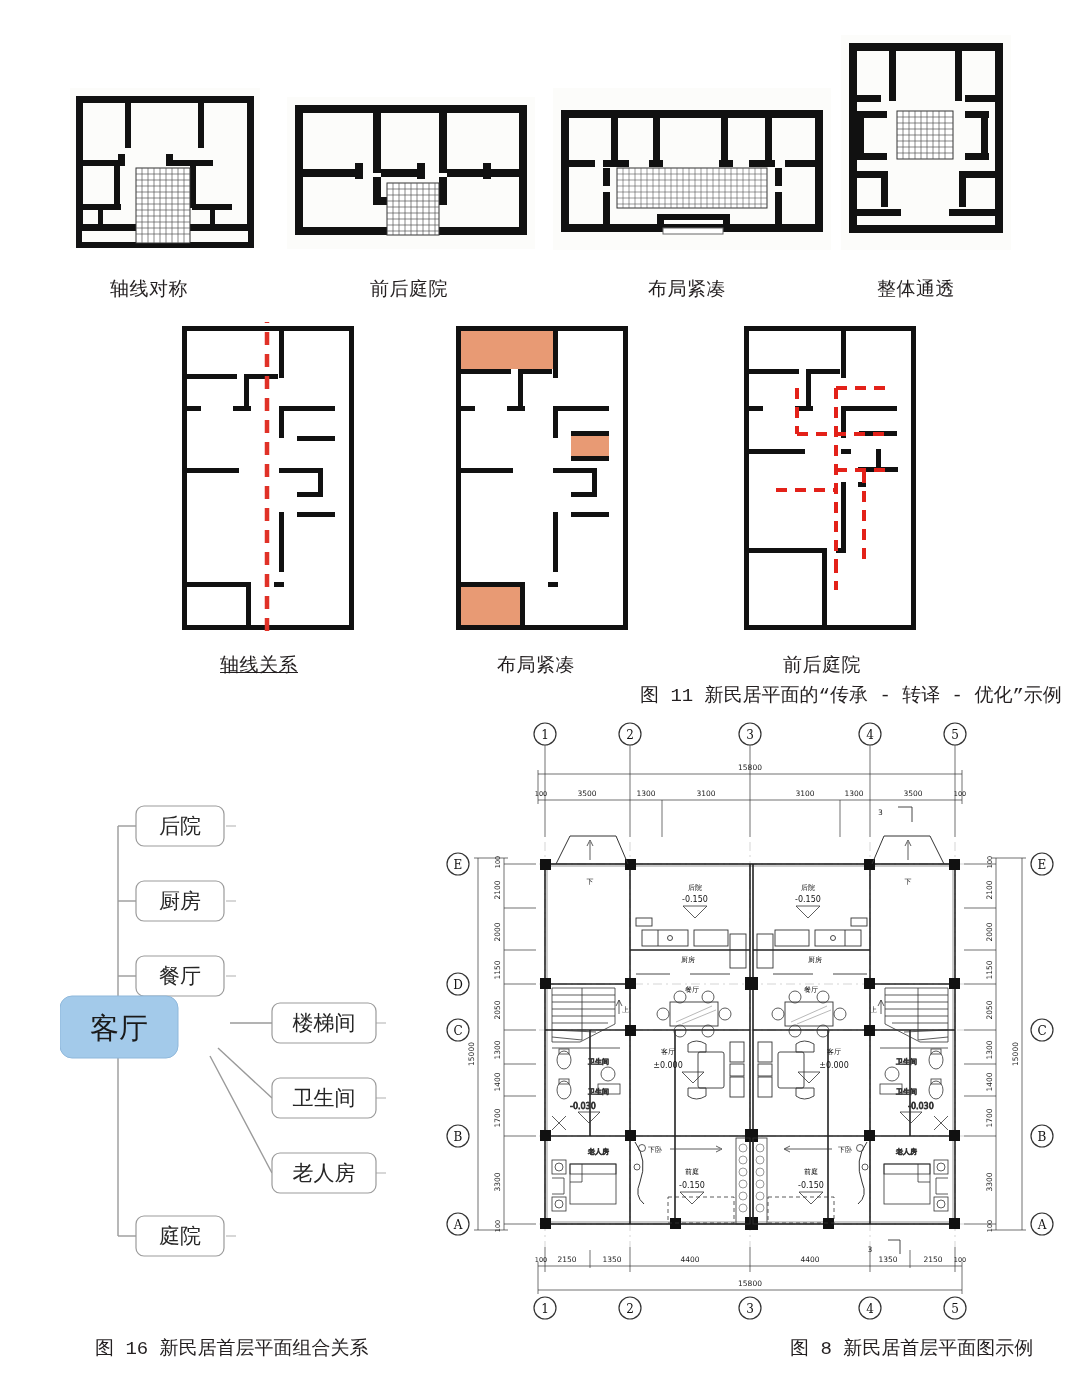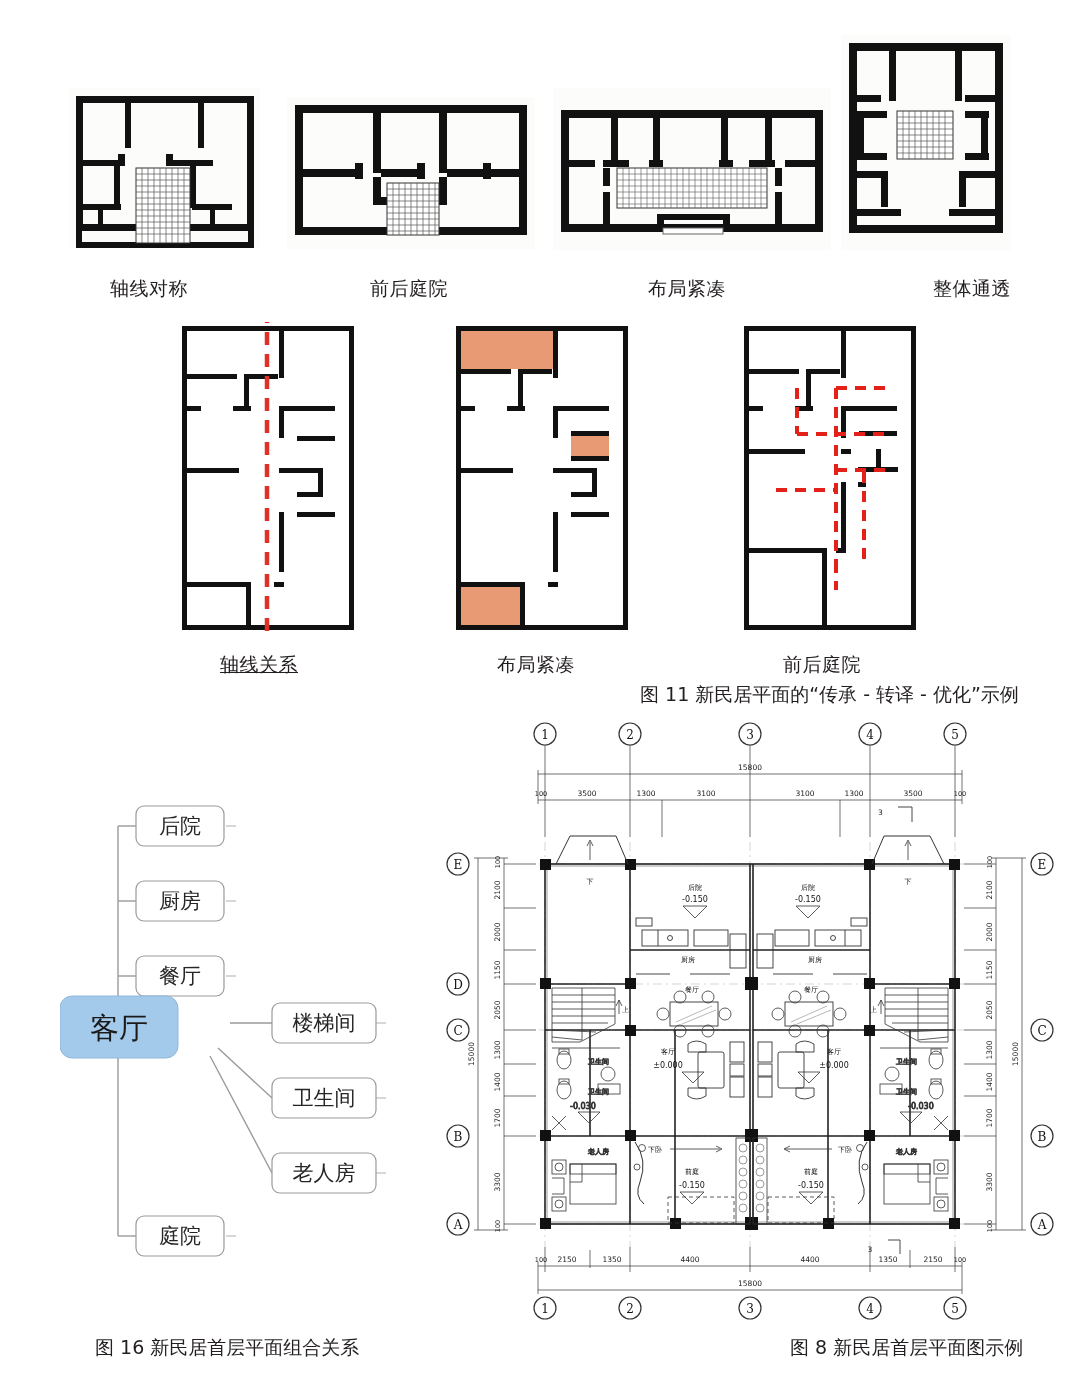--- a/index.html
+++ b/index.html
@@ -22,20 +22,21 @@
     font-size: 19px;
     color: #231f20;
     letter-spacing: .5px;
     white-space: nowrap;
   }
   .fig-caption {
     position: absolute;
     font-size: 19px;
     color: #231f20;
     white-space: nowrap;
+    font-family: Liberation Mono, monospace;
   }
 
   
   .plan-thumb {
     position: absolute;
     background: #fdfdfb;
   }
   .plan-thumb svg, .plan2 svg { display: block; }
 
   
@@ -291,21 +292,21 @@
           <line x1="74" y1="76" x2="74" y2="124"></line>
             <line x1="80" y1="76" x2="80" y2="124"></line>
           <line x1="86" y1="76" x2="86" y2="124"></line>
             <line x1="92" y1="76" x2="92" y2="124"></line>
           <line x1="98" y1="76" x2="98" y2="124"></line>
             <line x1="104" y1="76" x2="104" y2="124"></line>
         </g>
       </g>
     </svg>
   </div>
-  <div class="cap" style="left:933px; top:276px;font-family:Liberation Mono, monospace;">整体通透</div>
+  <div class="cap" style="left:877px; top:276px;font-family:Liberation Mono, monospace;">整体通透</div>
 
   <div class="plan2" style="position:absolute; left:178px; top:322px; width:180px; height:312px;">
     <svg width="180" height="312" viewBox="0 0 180 312">
       <g fill="#111">
         <rect x="4" y="4" width="172" height="5"></rect>
         <rect x="4" y="4" width="5" height="304"></rect>
         <rect x="171" y="4" width="5" height="304"></rect>
         <rect x="4" y="303" width="172" height="5"></rect>
 
         <rect x="101" y="4" width="5" height="52"></rect>

